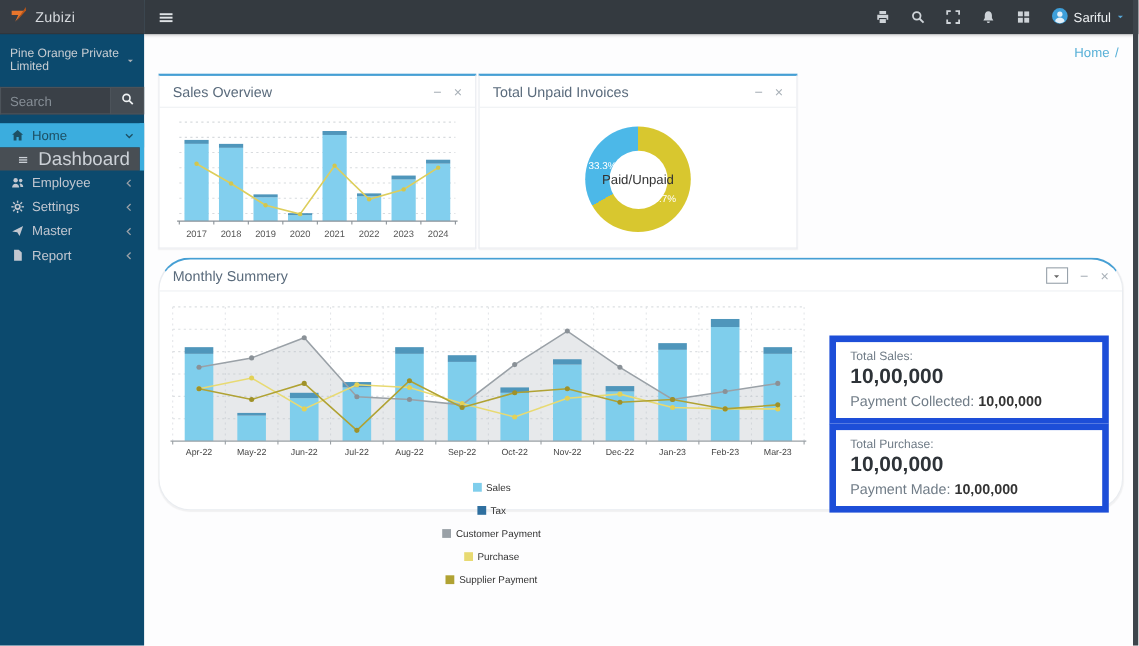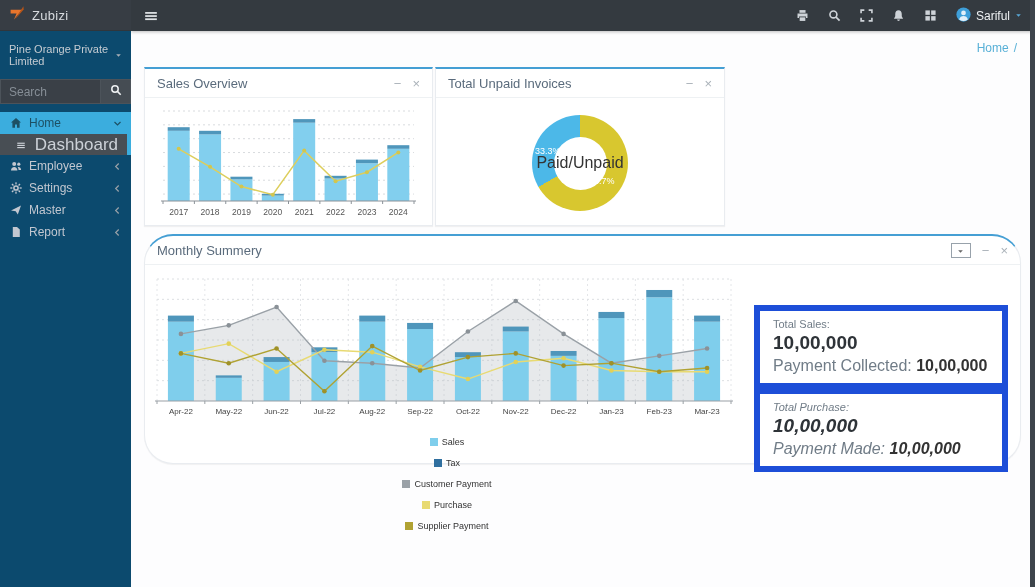--- a/index.html
+++ b/index.html
@@ -50,36 +50,36 @@
   .card-title { font-size:13px; color:#5a6b7c; }
   .card-tools { margin-left:auto; display:flex; align-items:center; gap:11px; color:#a9b1b8; font-size:13px; }
   .tool { cursor:pointer; line-height:1; user-select:none; }
   .mini-select { width:20px; height:15px; border:1px solid #98a2ab; display:flex; align-items:center; justify-content:center; color:#666; cursor:pointer; background:#fff; }
 
   .so-body { padding:3px 12px 0; }
 
   .pu-body { height:130px; display:flex; align-items:center; justify-content:center; }
   .donut { position:relative; width:96px; height:96px; border-radius:50%; }
   .donut-hole { position:absolute; left:50%; top:50%; width:53px; height:53px; margin:-26.5px 0 0 -26.5px; border-radius:50%; background:#fff; display:flex; align-items:center; justify-content:center; }
-  .donut-center-label { font-size:16px; color:#333; white-space:nowrap; }
+  .donut-center-label { font-size:12px; color:#333; white-space:nowrap; }
   .slice-label { position:absolute; color:#fff; font-size:9px; }
   .slice-label-blue { left:3px; top:31px; }
   .slice-label-yellow { left:57px; top:61px; }
 
   .ms-body { display:flex; padding:8px 12px 0 8px; }
   .ms-chart-col { width:588px; }
   .legend { display:flex; justify-content:center; align-items:center; gap:11px; margin-top:2px;flex-direction:column; }
   .legend-item { display:flex; align-items:center; gap:4px; font-size:9px; color:#333; }
   .legend-swatch { width:8px; height:8px; display:inline-block; }
   .ms-right { width:265px; margin-left:13px; margin-top:32px; }
   .info-box { border:6px solid #1d4ed8; padding:7px 13px 8px; background:#fff; }
-  .info-box + .info-box { margin-top:-1px;font-style:italic; }
+  .info-box + .info-box { margin-top:-1px; }
   .info-label { font-size:11px; color:#707c87; }
   .info-value { font-size:19px; font-weight:bold; color:#2e3338; margin:2px 0 3px; }
-  .info-sub { font-size:16px; color:#707c87; }
+  .info-sub { font-size:13px; color:#707c87; }
   .info-sub b { color:#333; }
 </style>
 </head>
 <body>
 
 <div class="sidebar">
   <div class="logo-row">
     <span class="mi-icon"><svg width="16" height="16" viewBox="0 0 12 12" fill="currentColor">
           <path d="M1.2 3.6h8.6L3.6 11l2.1-4.6H1.2Z" fill="#e8752c"></path>
           <path d="M10.8 1 4.6 10.6 11 3.4Z" fill="#b85518"></path>

